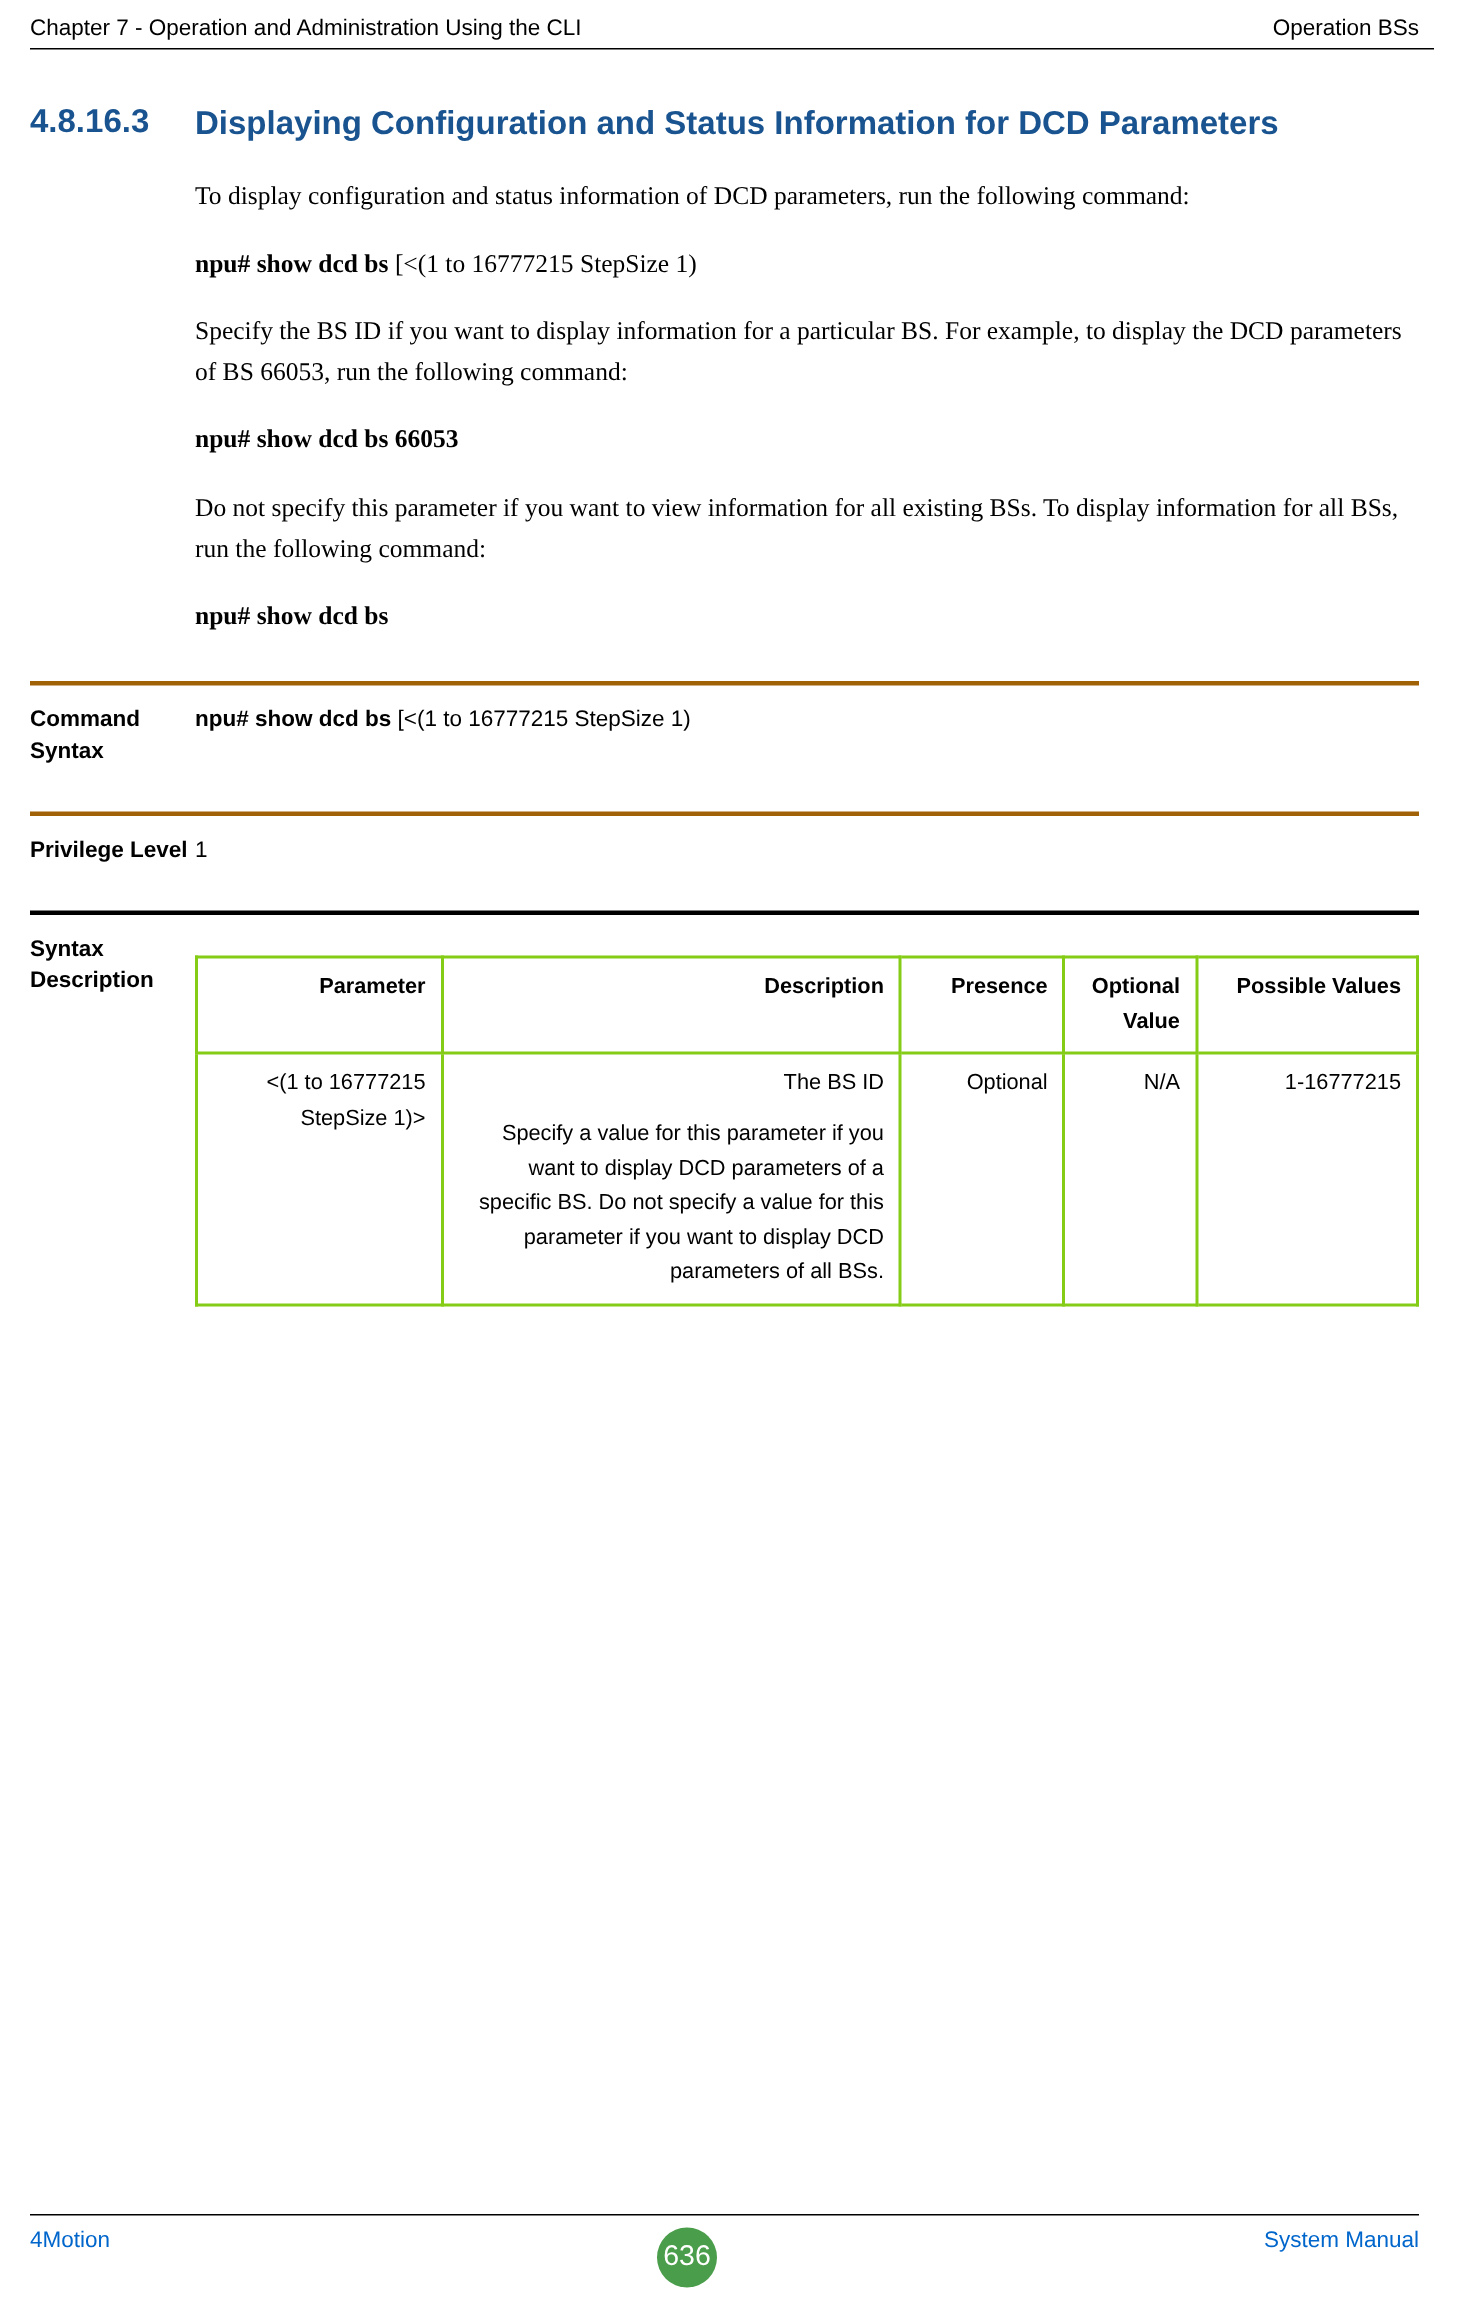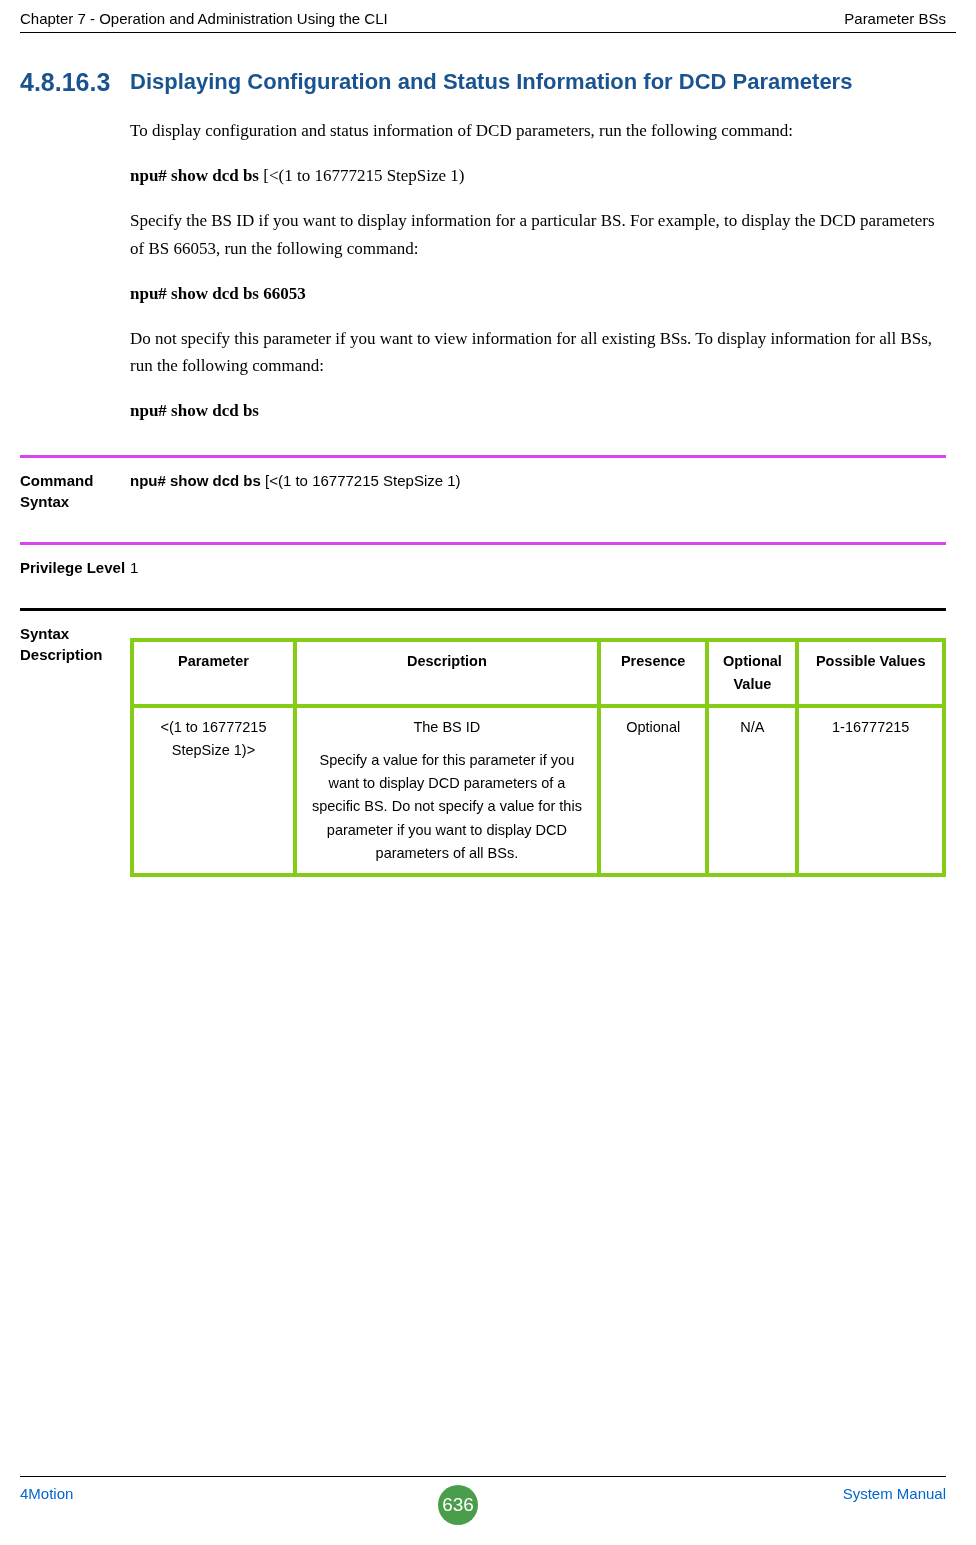--- a/index.html
+++ b/index.html
@@ -30,21 +30,21 @@
       padding: 35px 30px 0 20px;
     }
     .section-row {
       display: flex;
       margin-bottom: 20px;
     }
     .section-number {
       color: #1a5490;
       font-family: Arial, Helvetica, sans-serif;
       font-weight: bold;
-      font-size: 25px;
+      font-size: 22px;
       width: 110px;
       flex-shrink: 0;
     }
     .section-title {
       color: #1a5490;
       font-family: Arial, Helvetica, sans-serif;
       font-weight: bold;
       font-size: 22px;
       line-height: 1.3;
     }
@@ -57,21 +57,21 @@
       color: #000;
     }
     .body-text-bold {
       font-weight: bold;
     }
     .command-section {
       margin-top: 30px;
     }
     .command-row {
       display: flex;
-      border-top: 3px solid #d946ef;
+      border-top: 3px solid #a16207;
       padding-top: 12px;
       margin-bottom: 30px;
     }
     .command-label {
       width: 110px;
       flex-shrink: 0;
       font-family: Arial, Helvetica, sans-serif;
       font-weight: bold;
       font-size: 15px;
       line-height: 1.4;
@@ -99,23 +99,23 @@
     }
     .syntax-table-container {
       flex: 1;
       margin-top: 15px;
     }
     table {
       border-collapse: collapse;
       width: 100%;
     }
     th, td {
-      border: 4px solid #84cc16;
+      border: 2px solid #84cc16;
       padding: 8px 10px;
-      text-align: center;
+      text-align: right;
       vertical-align: top;
       font-family: Arial, Helvetica, sans-serif;
       font-size: 14.5px;
       line-height: 1.6;
     }
     th {
       font-weight: bold;
     }
     .col-param {
       width: 150px;
@@ -167,21 +167,21 @@
     }
     .desc-para {
       margin-bottom: 10px;
     }
   </style>
 </head>
 <body>
 
 <div class="header">
   <span>Chapter 7 - Operation and Administration Using the CLI</span>
-  <span>Parameter BSs</span>
+  <span>Operation BSs</span>
 </div>
 <div class="header-divider"></div>
 
 <div class="content">
   <div class="section-row">
     <div class="section-number">4.8.16.3</div>
     <div class="section-title">Displaying Configuration and Status Information for DCD Parameters</div>
   </div>
 
   <div class="body-text">To display configuration and status information of DCD parameters, run the following command:</div>

